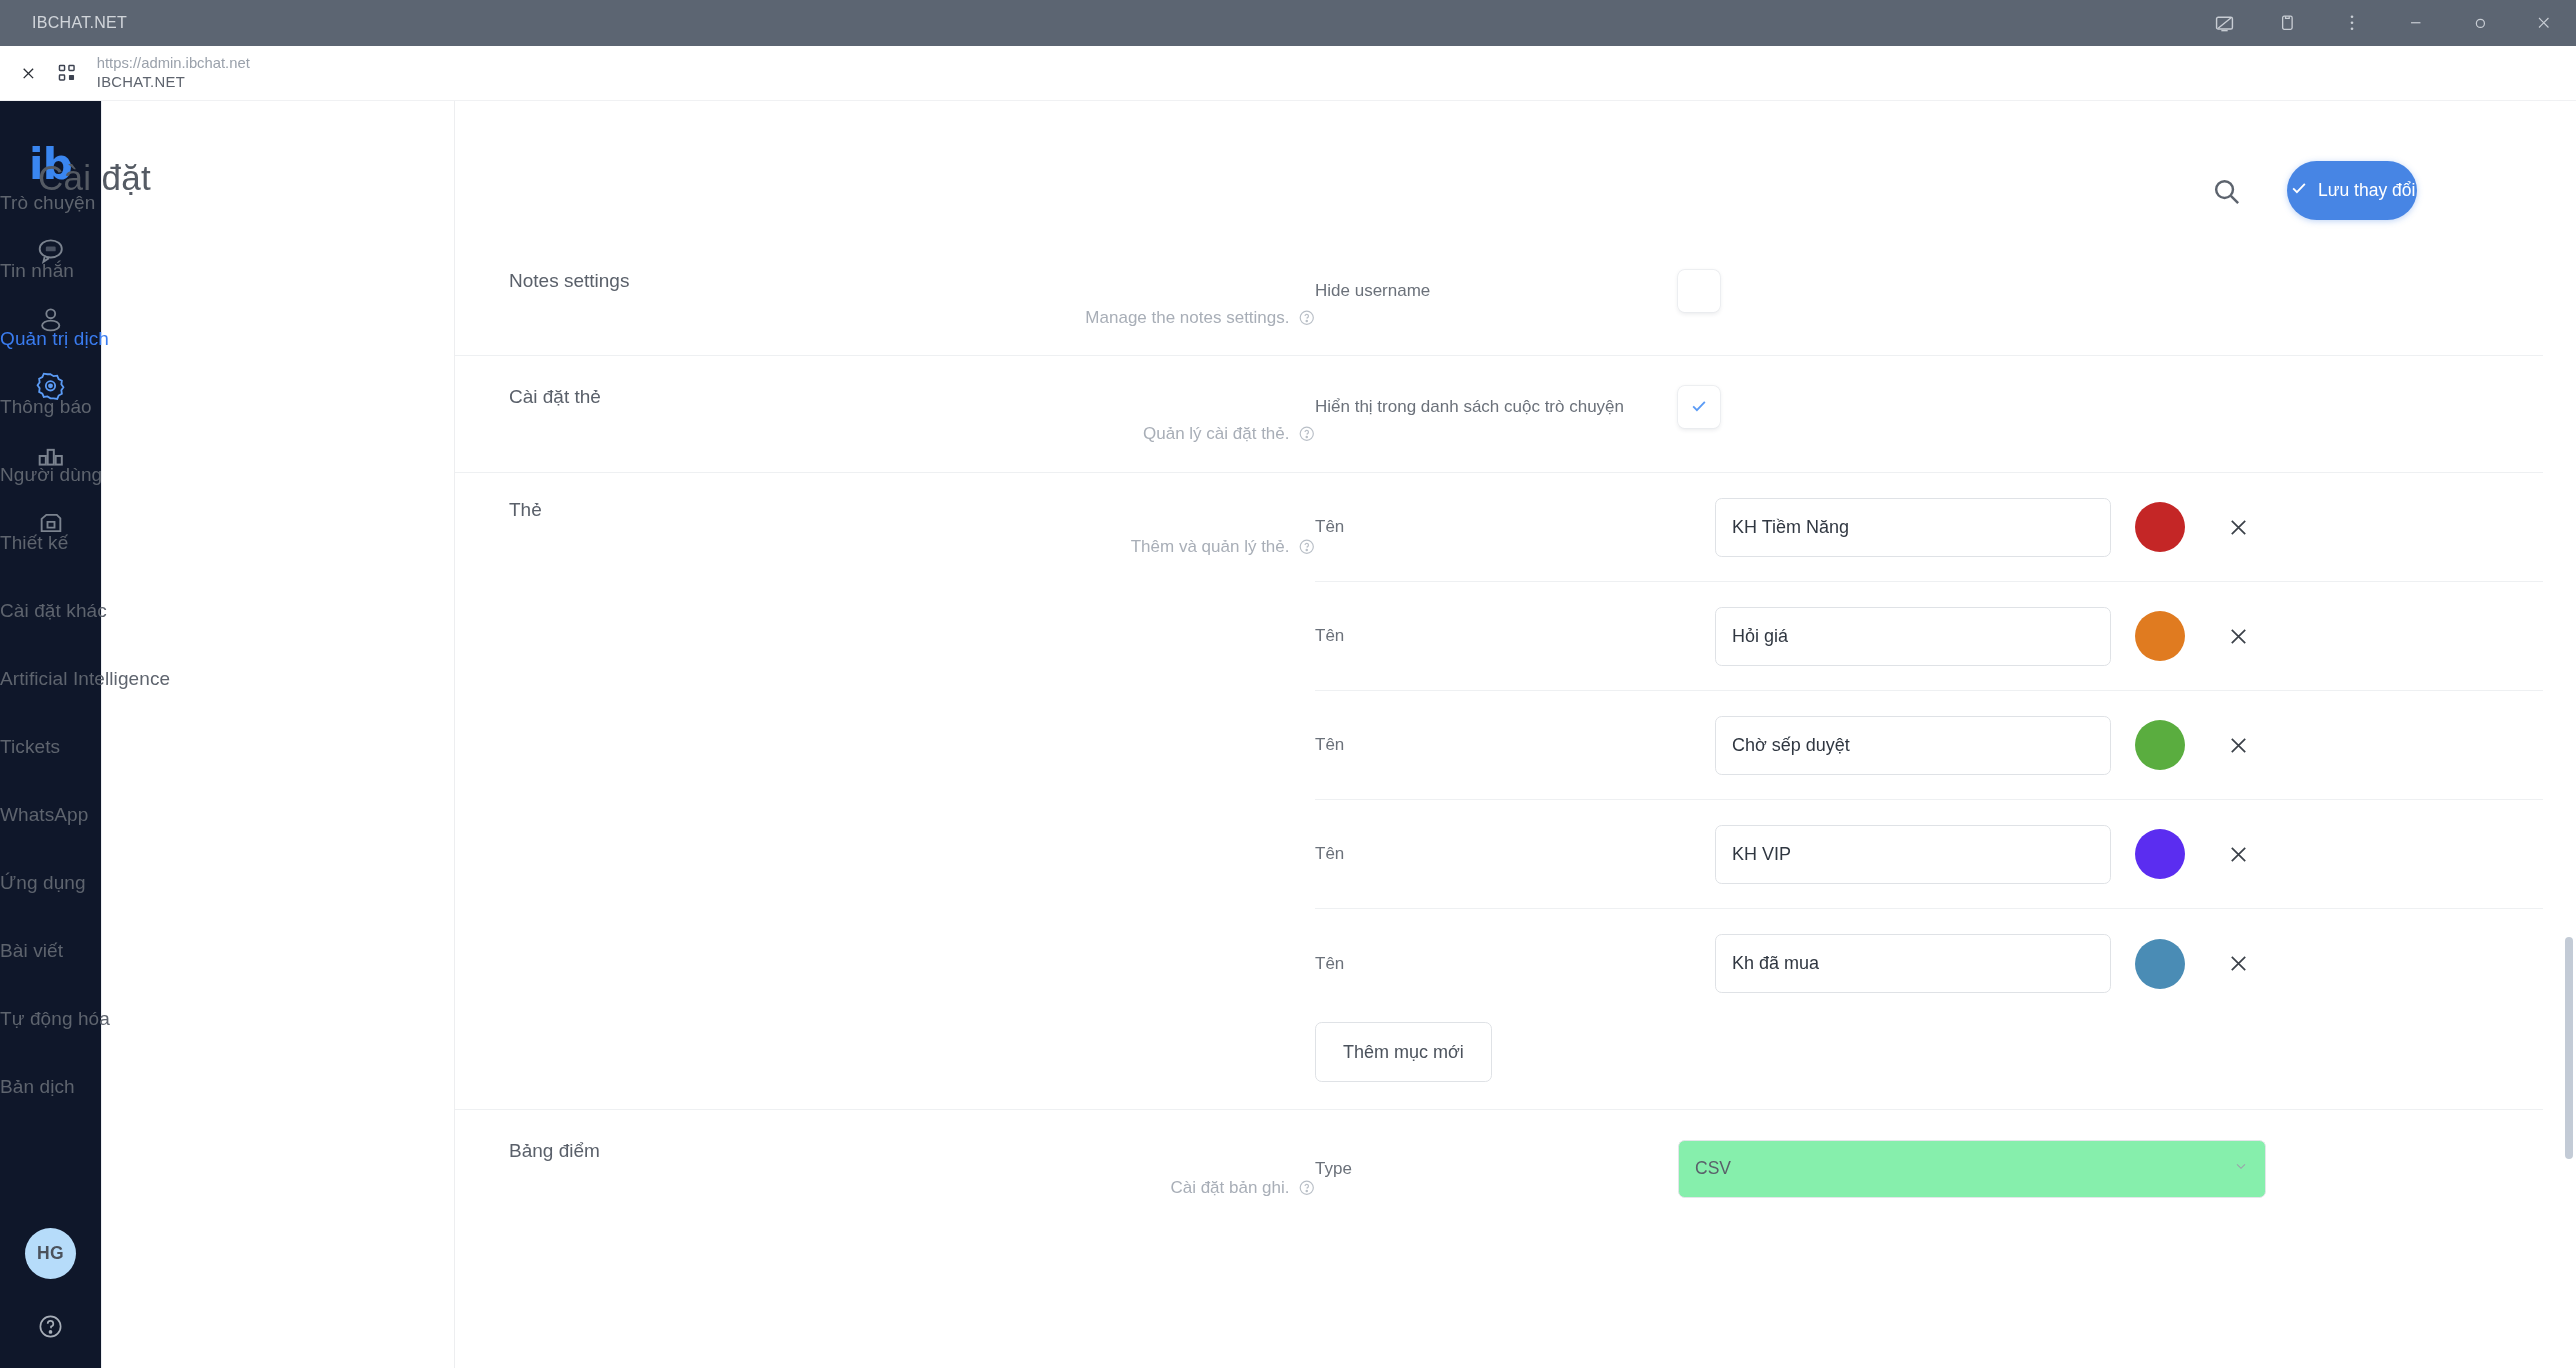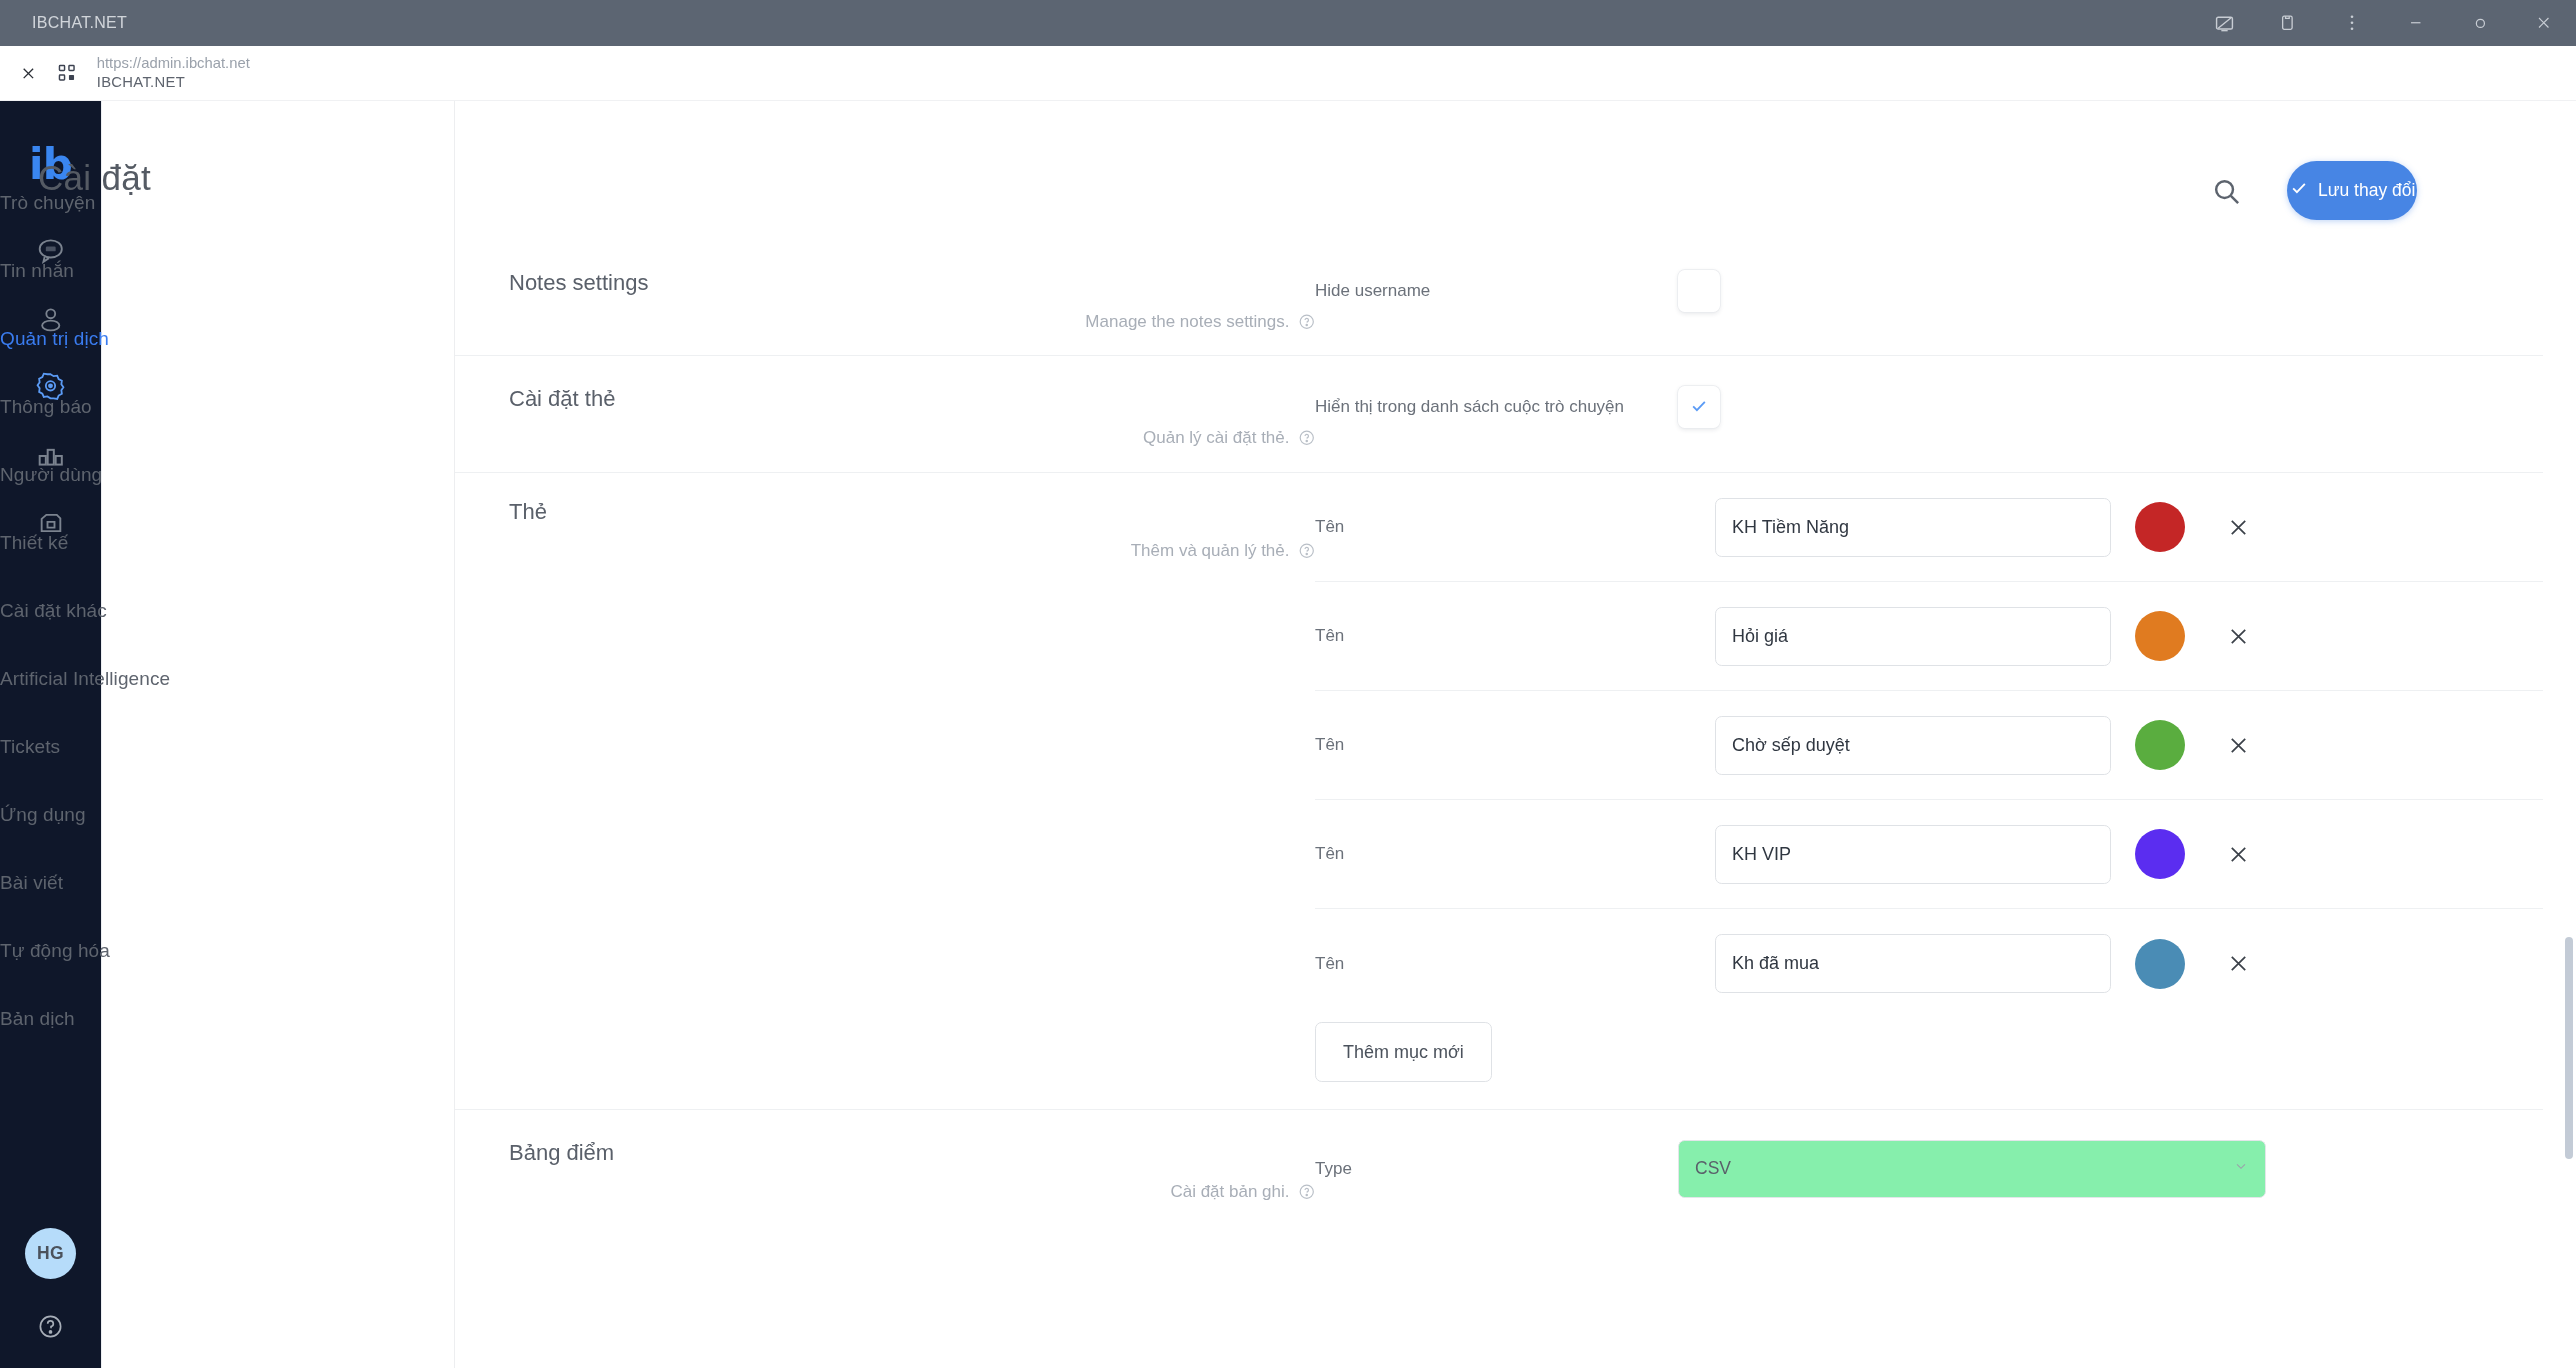--- a/index.html
+++ b/index.html
@@ -129,21 +129,21 @@
     width: 2088px; height: 1128px;
     overflow: hidden;
   }
   .sec {
     position: relative;
     border-bottom: 0.7px solid #eef0f2;
     padding-left: 54px;
     display: flex;
   }
   .sec-left { width: 806px; padding-top: 29.5px; }
-  .sec-title { font-size: 22px; color: #5a606a; margin-bottom: 16px; }
+  .sec-title { font-size: 19px; color: #5a606a; margin-bottom: 16px; }
   .sec-sub {
     font-size: 17px; color: #a8aeb7;
     display: flex; align-items: center; gap: 8px; justify-content: flex-end;
   }
   .qicon {
     display: inline-flex; align-items: center; justify-content: center;
     color: #b9bfc7;
   }
   .sec-right { flex: 1; padding-top: 29.5px; }
 
@@ -364,20 +364,23 @@
       <span>Thiết kế</span>
     </div>
     <div class="menu-item">
       <span>Cài đặt khác</span>
     </div>
     <div class="menu-item">
       <span>Artificial Intelligence</span>
     </div>
     <div class="menu-item">
       <span>Tickets</span>
+    </div>
+    <div class="menu-item">
+      <span>WhatsApp</span>
     </div>
     <div class="menu-item">
       <span>Ứng dụng</span>
     </div>
     <div class="menu-item">
       <span>Bài viết</span>
     </div>
     <div class="menu-item">
       <span>Tự động hóa</span>
     </div>

